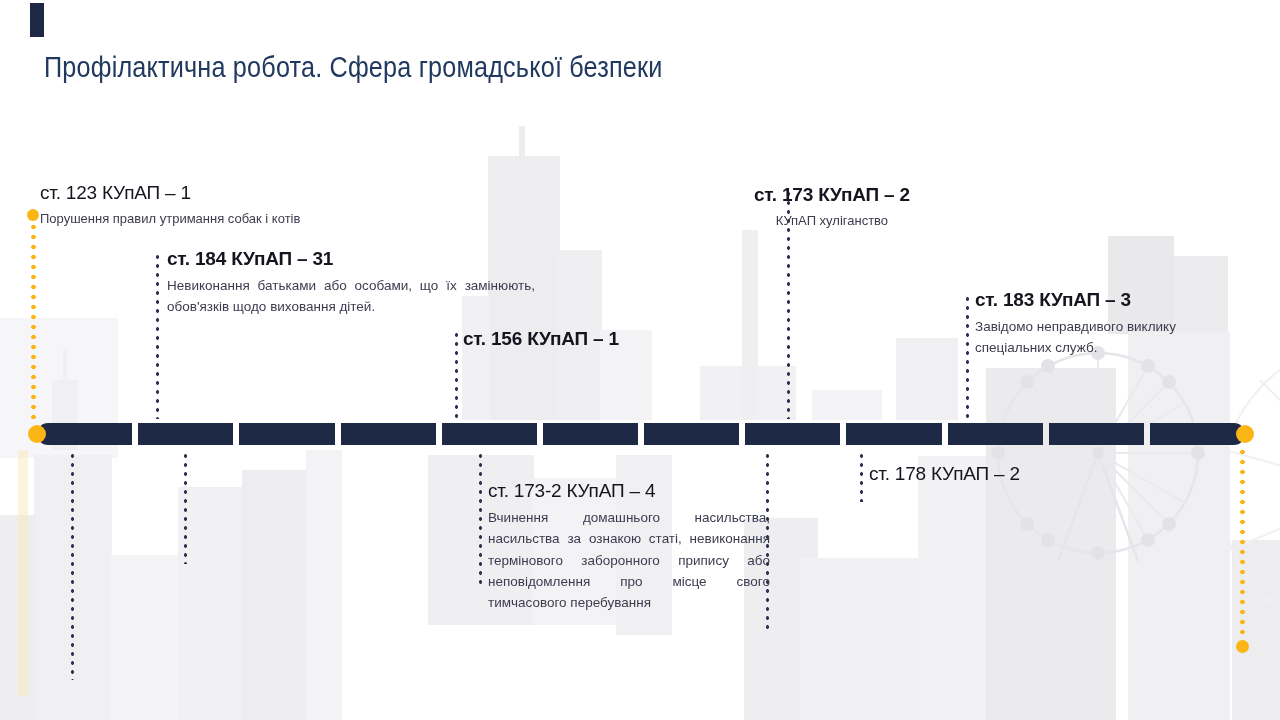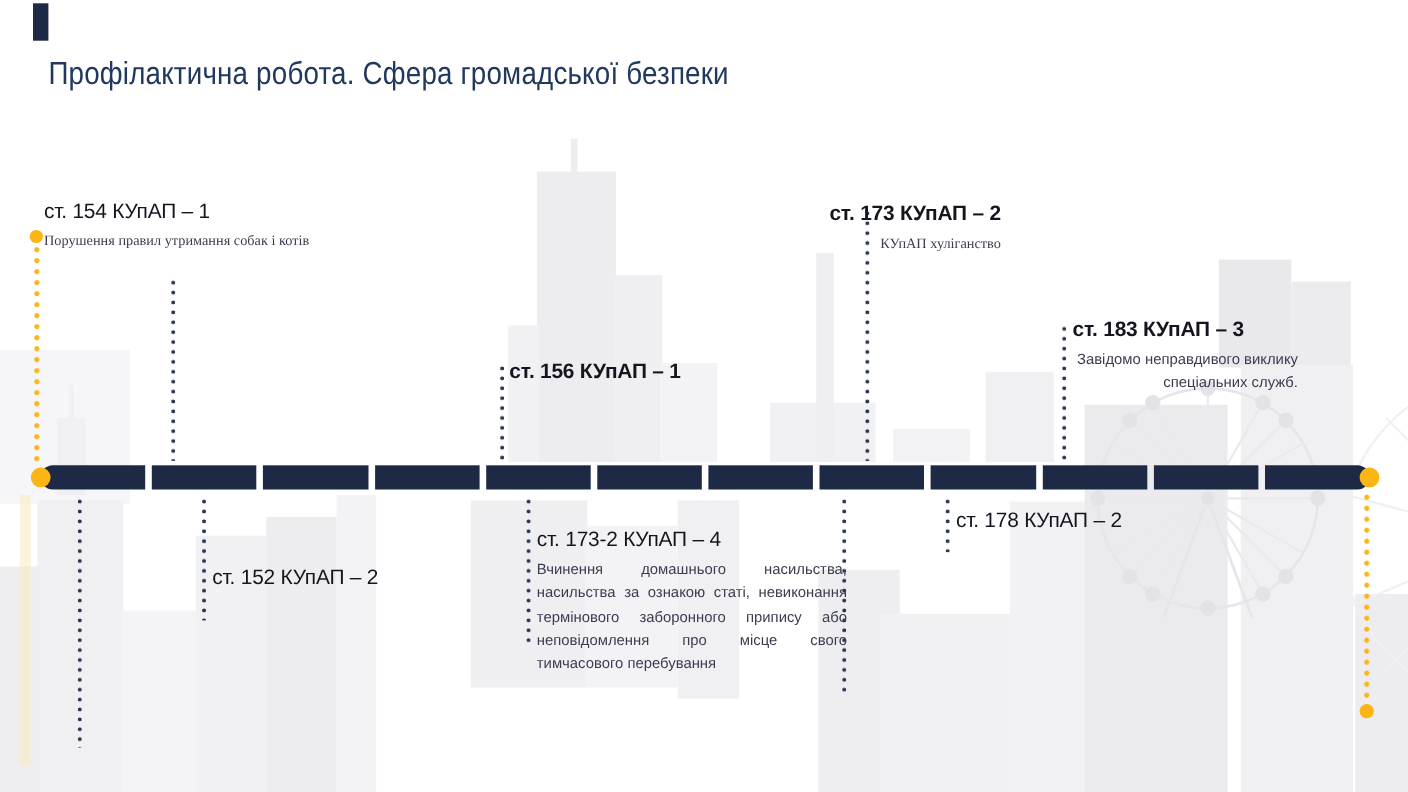--- a/index.html
+++ b/index.html
@@ -25,21 +25,21 @@
   .vdots{position:absolute;width:5px;z-index:2;background-repeat:repeat-y;
          background-image:radial-gradient(circle at 2.5px 4px, var(--dot_navy,#2a3554) 1.5px, rgba(0,0,0,0) 2px);
          background-size:5px 9px;}
   .vdots.yellow{background-image:radial-gradient(circle at 2.5px 5px, var(--yellow,#fbb514) 2px, rgba(0,0,0,0) 2.6px);
          background-size:5px 10px;}
   
   .art{position:absolute;z-index:2;}
   .art-heading{font-size:19px;font-weight:400;color:var(--heading,#15151f);white-space:nowrap;letter-spacing:-.2px;}
   .art-heading.bold{font-weight:700;}
   .art-desc{font-size:13.5px;color:var(--body,#3c3c50);line-height:1.58;text-align:justify;margin-top:5px;}
-  .art-desc.oneline{text-align:right;white-space:nowrap;font-size:13px;font-family:Liberation Serif, serif;}
+  .art-desc.oneline{text-align:center;white-space:nowrap;font-size:13px;}
   .ystrip{position:absolute;left:18px;top:450px;width:10px;height:246px;background:#f7e7b5;opacity:.5;z-index:1;}
 </style>
 </head>
 <body>
 
 <div class="slide">
 
   <div class="bg">
     <div class="bld" style="left:0;top:318px;width:118px;height:140px;background:#f6f6f8"></div>
     <div class="bld" style="left:52px;top:380px;width:26px;height:70px;background:#f0f0f3"></div>
@@ -144,41 +144,44 @@
       <div class="seg"></div>
       <div class="seg"></div>
       <div class="seg"></div>
     </div>
   <div class="dot-big" style="left:28px;top:425px;width:18px;height:18px"></div>
   <div class="dot-big" style="left:1236px;top:425px;width:18px;height:18px"></div>
   <div class="dot-big" style="left:27px;top:209px;width:12px;height:12px"></div>
   <div class="dot-big" style="left:1236px;top:640px;width:13px;height:13px"></div>
 
   <div class="art" style="left:40px;top:182px">
-    <div class="art-heading">ст. 154 КУпАП – 1</div>
+    <div class="art-heading">ст. 123 КУпАП – 1</div>
     <div class="art-desc oneline">Порушення правил утримання собак і котів</div>
   </div>
 
+  <div class="art" style="left:167px;top:248px;width:368px">
+    <div class="art-heading bold">ст. 184 КУпАП – 31</div>
+    <div class="art-desc">Невиконання батьками або особами, що їх замінюють, обов'язків щодо виховання дітей.</div>
+  </div>
 
   <div class="art" style="left:463px;top:328px;width:278px">
     <div class="art-heading bold">ст. 156 КУпАП – 1</div>
   </div>
 
   <div class="art" style="left:754px;top:184px">
     <div class="art-heading bold">ст. 173 КУпАП – 2</div>
     <div class="art-desc oneline">КУпАП хуліганство</div>
   </div>
 
   <div class="art" style="left:975px;top:289px;width:205px">
     <div class="art-heading bold">ст. 183 КУпАП – 3</div>
-    <div class="art-desc" style="text-align:right">Завідомо неправдивого виклику спеціальних служб.</div>
+    <div class="art-desc" style="text-align:left">Завідомо неправдивого виклику спеціальних служб.</div>
   </div>
 
   <div class="art" style="left:193px;top:515px;width:258px">
-    <div class="art-heading">ст. 152 КУпАП – 2</div>
   </div>
 
   <div class="art" style="left:488px;top:480px;width:282px">
     <div class="art-heading">ст. 173-2 КУпАП – 4</div>
     <div class="art-desc">Вчинення домашнього насильства, насильства за ознакою статі, невиконання термінового заборонного припису або неповідомлення про місце свого тимчасового перебування</div>
   </div>
 
   <div class="art" style="left:869px;top:463px;width:412px">
     <div class="art-heading">ст. 178 КУпАП – 2</div>
   </div>

